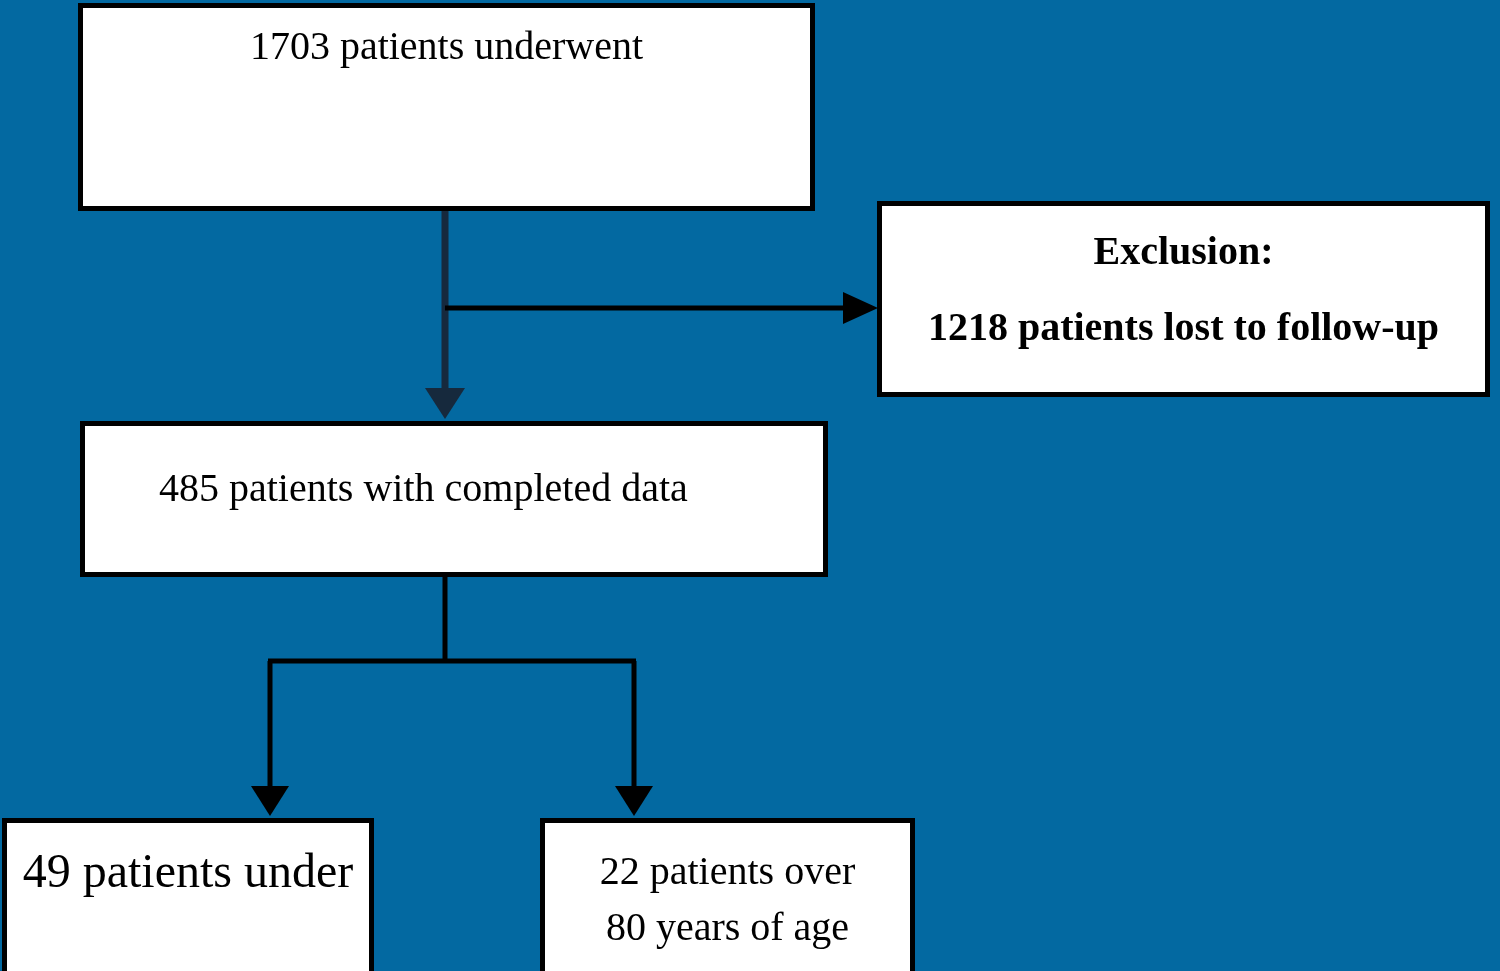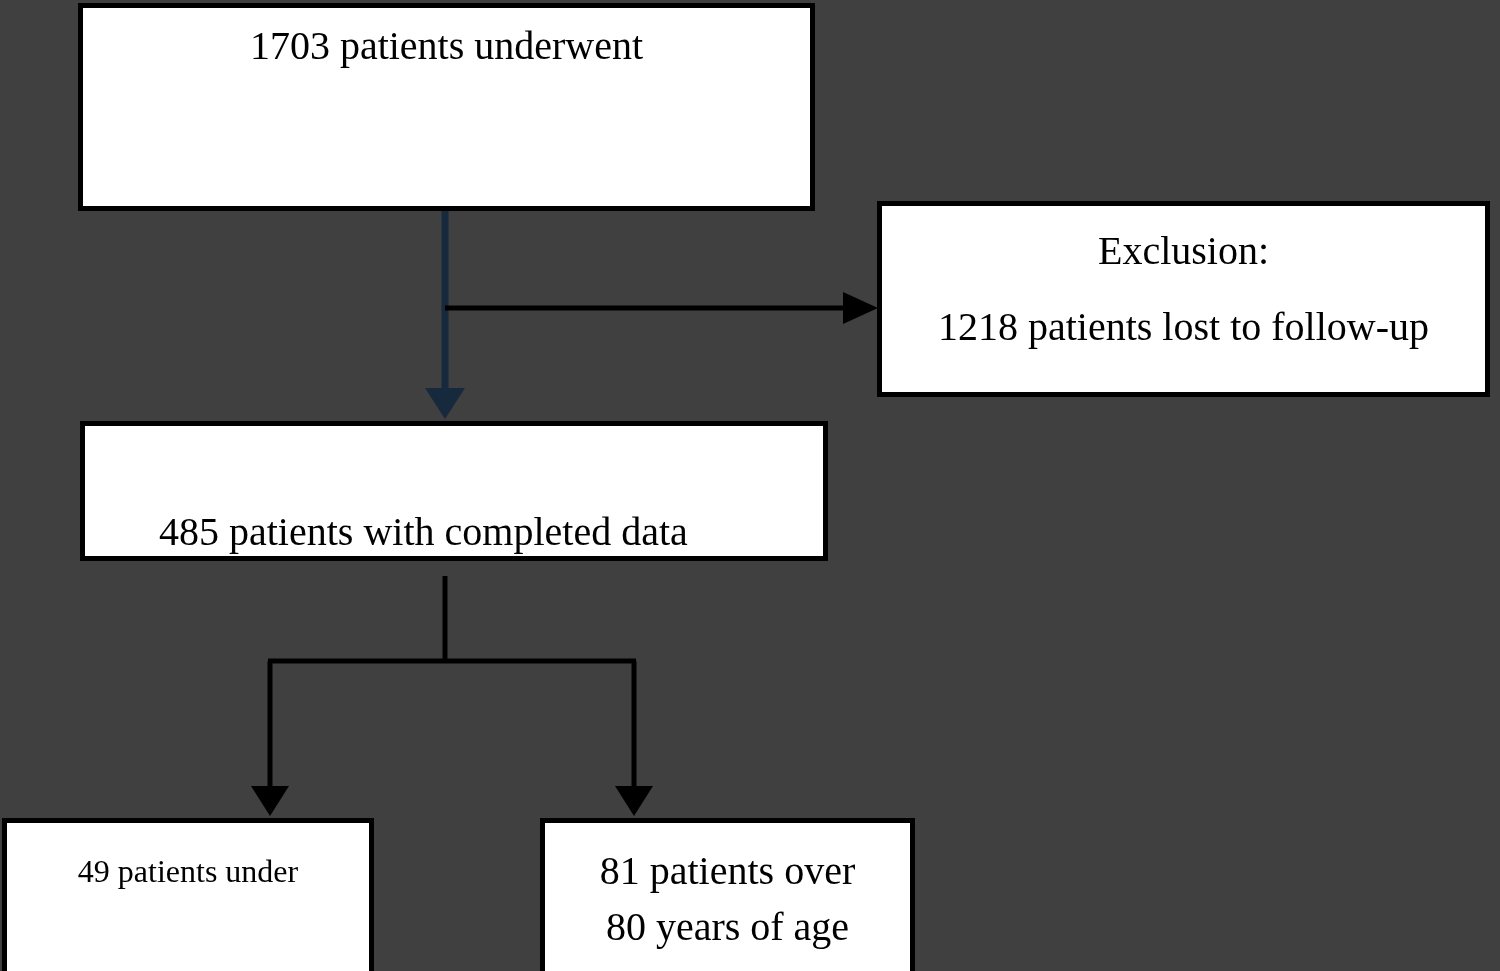--- a/index.html
+++ b/index.html
@@ -5,21 +5,21 @@
 <style>
   html, body {
     margin: 0;
     padding: 0;
     background: #ffffff;
   }
   #canvas {
     position: relative;
     width: 1500px;
     height: 971px;
-    background: #404040;
+    background: #0369a1;
     overflow: hidden;
     font-family: "Liberation Serif", "DejaVu Serif", serif;
     color: #000000;
   }
   .node {
     position: absolute;
     box-sizing: border-box;
     background: #ffffff;
     border: 5px solid #000000;
     display: flex;
@@ -50,58 +50,58 @@
     padding-top: 12px;
   }
 
   
   #node-exclusion {
     left: 877px;
     top: 201px;
     width: 613px;
     height: 196px;
     align-items: center;
+    font-weight: bold;
   }
   #node-exclusion .lines {
     text-align: center;
     font-size: 40px;
     line-height: 50px;
     padding-top: 20px;
   }
   #node-exclusion .gap {
     display: block;
     height: 26px;
   }
 
   
   #node-completed {
     left: 80px;
     top: 421px;
     width: 748px;
-    height: 140px;
-    justify-content: flex-end;
+    height: 156px;
   }
   #node-completed .lines {
     text-align: left;
     font-size: 40px;
     line-height: 48px;
     padding-top: 38px;
     padding-left: 74px;
   }
 
   
   #node-under30 {
     left: 2px;
     top: 818px;
     width: 372px;
     height: 160px;
   }
   #node-under30 .lines {
     text-align: center;
-    font-size: 32px;
+    font-size: 48px;
     line-height: 56px;
     padding-top: 20px;
     padding-right: 10px;
   }
 
   
   #node-over60 {
     left: 540px;
     top: 818px;
     width: 375px;
@@ -174,18 +174,18 @@
   </div>
 
   <div class="node" id="node-under30">
     <div class="lines">
       <span class="line">49 patients under</span>
     </div>
   </div>
 
   <div class="node" id="node-over60">
     <div class="lines">
-      <span class="line">81 patients over</span>
+      <span class="line">22 patients over</span>
       <span class="line">80 years of age</span>
     </div>
   </div>
 
 </div>
 
 </body></html>

